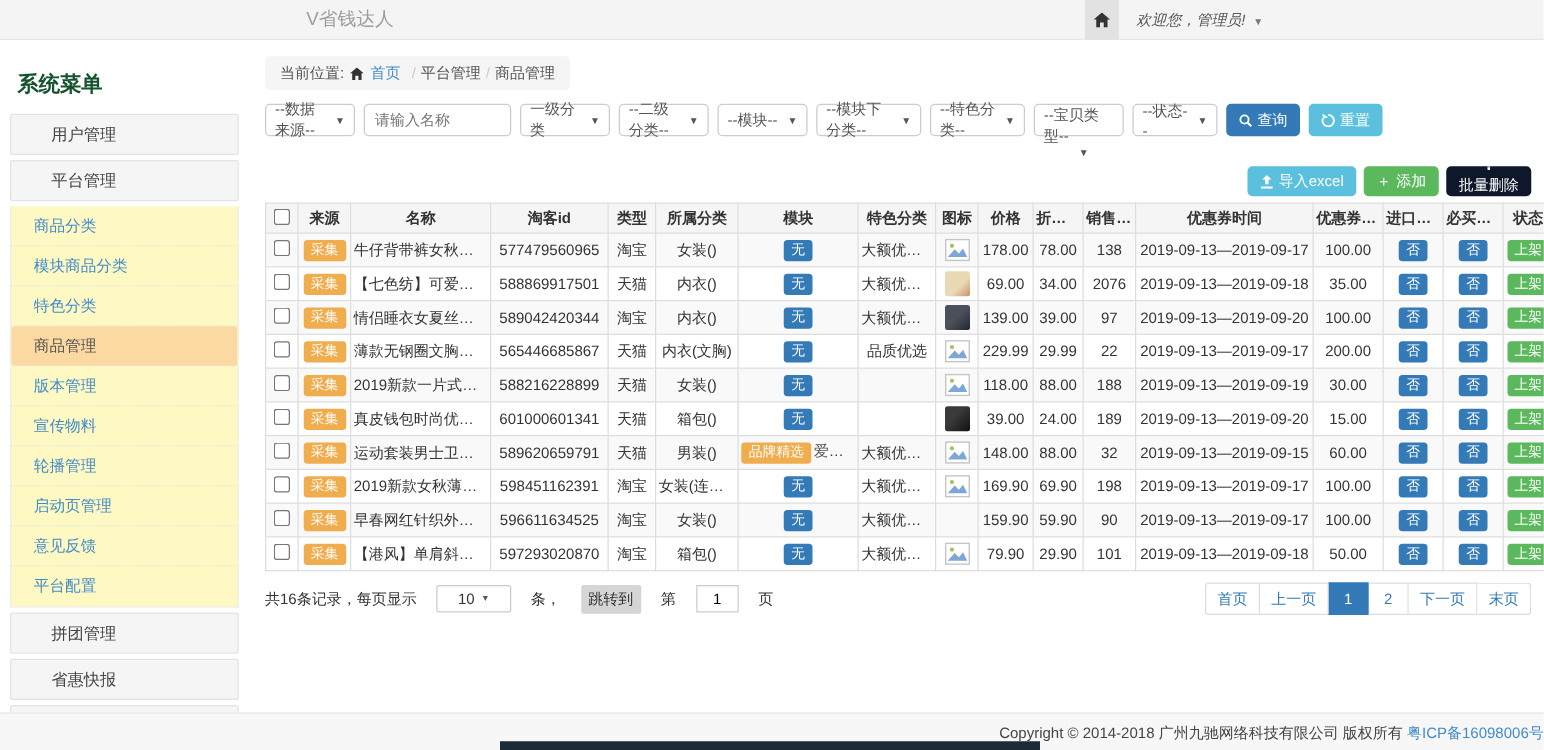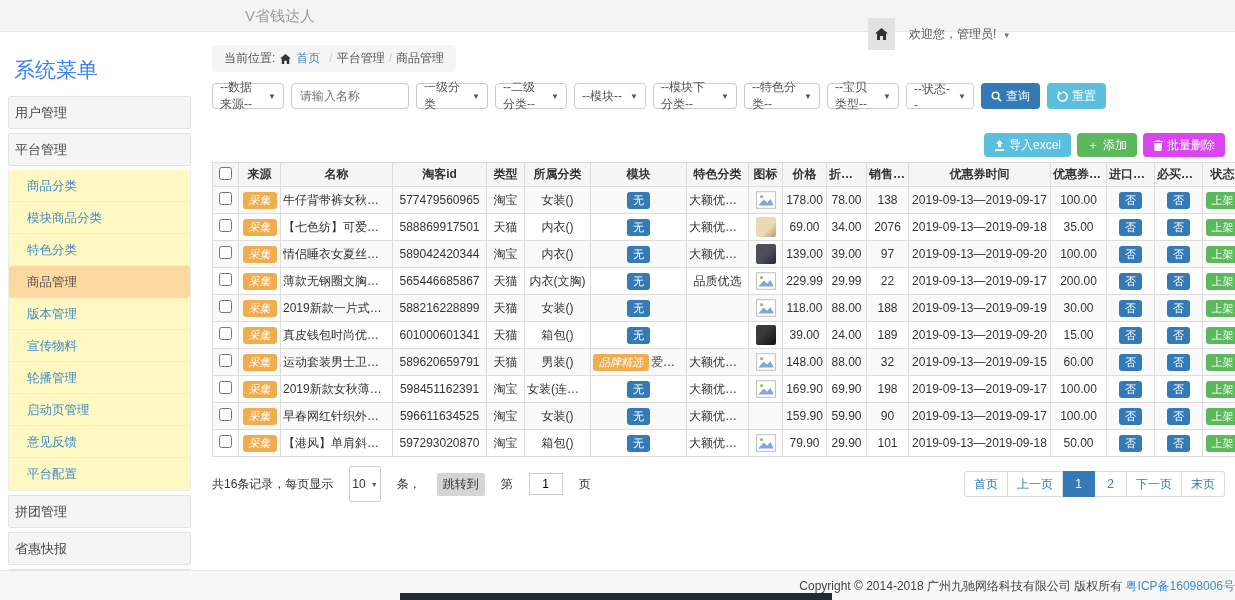--- a/index.html
+++ b/index.html
@@ -4,30 +4,30 @@
 <style>
   * { margin:0; padding:0; box-sizing:border-box; }
   html,body { width:1235px; height:600px; overflow:hidden; background:#fff;
     font-family:"Liberation Sans","DejaVu Sans",sans-serif; font-size:12px; color:#333; }
   body { position:relative; }
 
   
   .topbar { position:absolute; top:0; left:0; width:100%; height:32px;
     background:#f4f4f4; border-bottom:1px solid #e7e7e7; }
   .brand { position:absolute; left:245px; top:0; line-height:32px; font-size:15px; color:#9d9d9d; }
-  .topbar-right { position:absolute; left:868px; top:18px; height:32px; display:flex; align-items:stretch; }
+  .topbar-right { position:absolute; left:868px; top:0; height:32px; display:flex; align-items:stretch;font-style:italic; }
   .home-box { width:27px; height:32px; background:#e2e2e2; display:flex; align-items:center; justify-content:center; cursor:pointer; }
   .welcome { line-height:32px; margin-left:14px; color:#555; cursor:pointer; }
   .welcome .caret { font-size:8px; color:#777; margin-left:3px; }
 
   
   .sidebar { position:absolute; left:8px; top:50px; width:183px; }
-  .sidebar-title { color:#3b82f6; font-size:21px; font-weight:normal; padding:6px 4px 12px 6px; }
+  .sidebar-title { color:#14532d; font-size:17px; font-weight:bold; padding:6px 4px 12px 6px; }
   .side-group { background:#f5f5f5; border:1px solid #e3e3e3; border-radius:2px;
-    height:33px; line-height:31px; padding-left:6px; color:#444; font-size:13px;
+    height:33px; line-height:31px; padding-left:32px; color:#444; font-size:13px;
     margin-bottom:4px; cursor:pointer; }
   .side-sub { border:1px solid #ededed; border-top:none; background:#fef9c3; margin-bottom:4px; }
   .side-sub-item { height:32px; line-height:32px; padding-left:18px; color:#428bca;
     font-size:12.5px; border-bottom:1px dotted #e5e5e5; cursor:pointer; }
   .side-sub-item:last-child { border-bottom:none; }
   .side-sub-item.active { background:#fcd9a0; border-radius:3px; color:#555; }
 
   
   .main { position:absolute; left:212px; top:45px; width:1013px; }
   .breadcrumb { display:inline-flex; align-items:center; gap:5px; background:#f5f5f5;
@@ -41,47 +41,47 @@
     padding:0 7px; color:#555; cursor:pointer; }
   .select-box .caret { font-size:8px; color:#555; margin-left:8px; }
   .text-input { border:1px solid #ccc; border-radius:4px; height:26px; padding:0 8px;
     width:118px; color:#555; font-size:12px; outline:none; }
   .btn { display:inline-flex; align-items:center; gap:4px; border:none; border-radius:4px;
     color:#fff; font-size:12px; height:26px; padding:0 10px; cursor:pointer;
     font-family:inherit; }
   .btn-primary { background:#337ab7; }
   .btn-info { background:#5bc0de; }
   .btn-success { background:#5cb85c; }
-  .btn-danger-light { background:#d946ef; }
+  .btn-danger-light { background:#0f172a;flex-direction:column; }
 
   .actions-row { margin-top:24px; display:flex; justify-content:flex-end; gap:6px; }
   .actions-row .btn { height:24px; }
 
   
   table { width:100%; border-collapse:collapse; table-layout:fixed; margin-top:5px; }
   th,td { border:1px solid #ddd; text-align:center; padding:3px 2px; height:27px;
     overflow:hidden; white-space:nowrap; text-overflow:ellipsis; font-size:12px; }
   th { background:#f5f5f5; font-weight:bold; color:#333; height:23px; }
   tbody tr:nth-child(odd) { background:#f9f9f9; }
   .badge { display:inline-block; border-radius:3px; color:#fff; font-size:11px;
     padding:2px 6px; line-height:13px; }
-  .badge.orange { background:#f0ad4e;font-style:italic; }
+  .badge.orange { background:#f0ad4e; }
   .badge.blue { background:#337ab7; cursor:pointer; }
   .badge.green { background:#5cb85c; cursor:pointer; }
   .module-extra { color:#555; margin-left:2px; }
   .thumb { display:inline-block; width:20px; height:20px; vertical-align:middle; border-radius:2px; }
   .thumb-beige { background:linear-gradient(135deg,#ead9b5 60%,#c98f6a); }
   .thumb-dark { background:linear-gradient(135deg,#4a4f5a 50%,#23262e); }
   .thumb-black { background:linear-gradient(135deg,#3a3a3a 40%,#111); }
 
   
   .page-row { margin-top:9px; display:flex; align-items:center; justify-content:space-between; }
   .page-left { display:flex; align-items:center; gap:16px; color:#333; }
   .mini-select { display:inline-flex; align-items:center; border:1px solid #ccc; border-radius:2px;
-    height:36px; padding:0 2px; background:#fff; cursor:pointer; }
+    height:22px; padding:0 16px; background:#fff; cursor:pointer; }
   .mini-select .caret { font-size:7px; margin-left:5px; color:#555; }
   .jump-label { background:#d5d5d5; color:#333; padding:3px 6px; border-radius:2px; cursor:pointer; }
   .jump-input { width:34px; height:22px; border:1px solid #ccc; text-align:center; outline:none; font-size:12px; }
   .pager { display:flex; }
   .pager .pg { min-width:32px; padding:0 9px; height:26px; line-height:24px; text-align:center;
     border:1px solid #ddd; border-left:none; color:#337ab7; background:#fff; cursor:pointer; }
   .pager .pg:first-child { border-left:1px solid #ddd; border-radius:3px 0 0 3px; }
   .pager .pg:last-child { border-radius:0 3px 3px 0; }
   .pager .pg.active { background:#337ab7; border-color:#337ab7; color:#fff; }
 
@@ -164,21 +164,21 @@
         <span class="caret">▼</span>
       </div>
       <div class="select-box" style="width: 84px;">
         <span>--模块下分类--</span>
         <span class="caret">▼</span>
       </div>
       <div class="select-box" style="width: 76px;">
         <span>--特色分类--</span>
         <span class="caret">▼</span>
       </div>
-      <div class="select-box" style="width: 72px;">
+      <div class="select-box" style="width: 72px; flex-direction: column;">
         <span>--宝贝类型--</span>
         <span class="caret">▼</span>
       </div>
       <div class="select-box" style="width: 68px;">
         <span>--状态--</span>
         <span class="caret">▼</span>
       </div>
       <button class="btn btn-primary">
         <svg width="11" height="11" viewBox="0 0 12 12">
           <circle cx="5" cy="5" r="3.6" fill="none" stroke="#fff" stroke-width="1.6"></circle>

